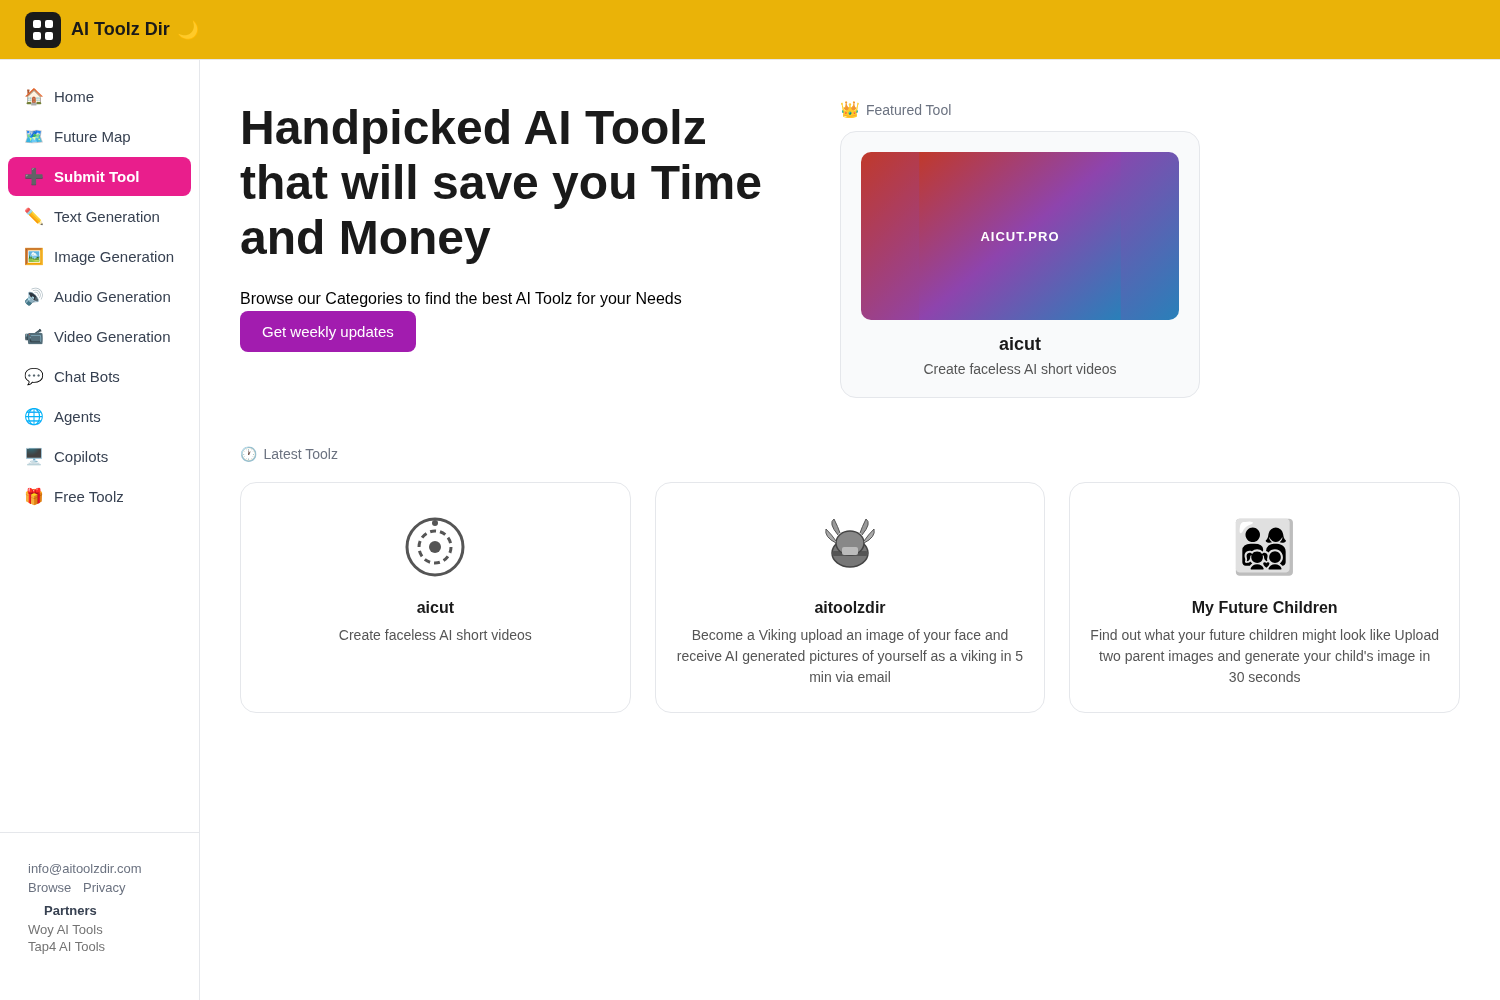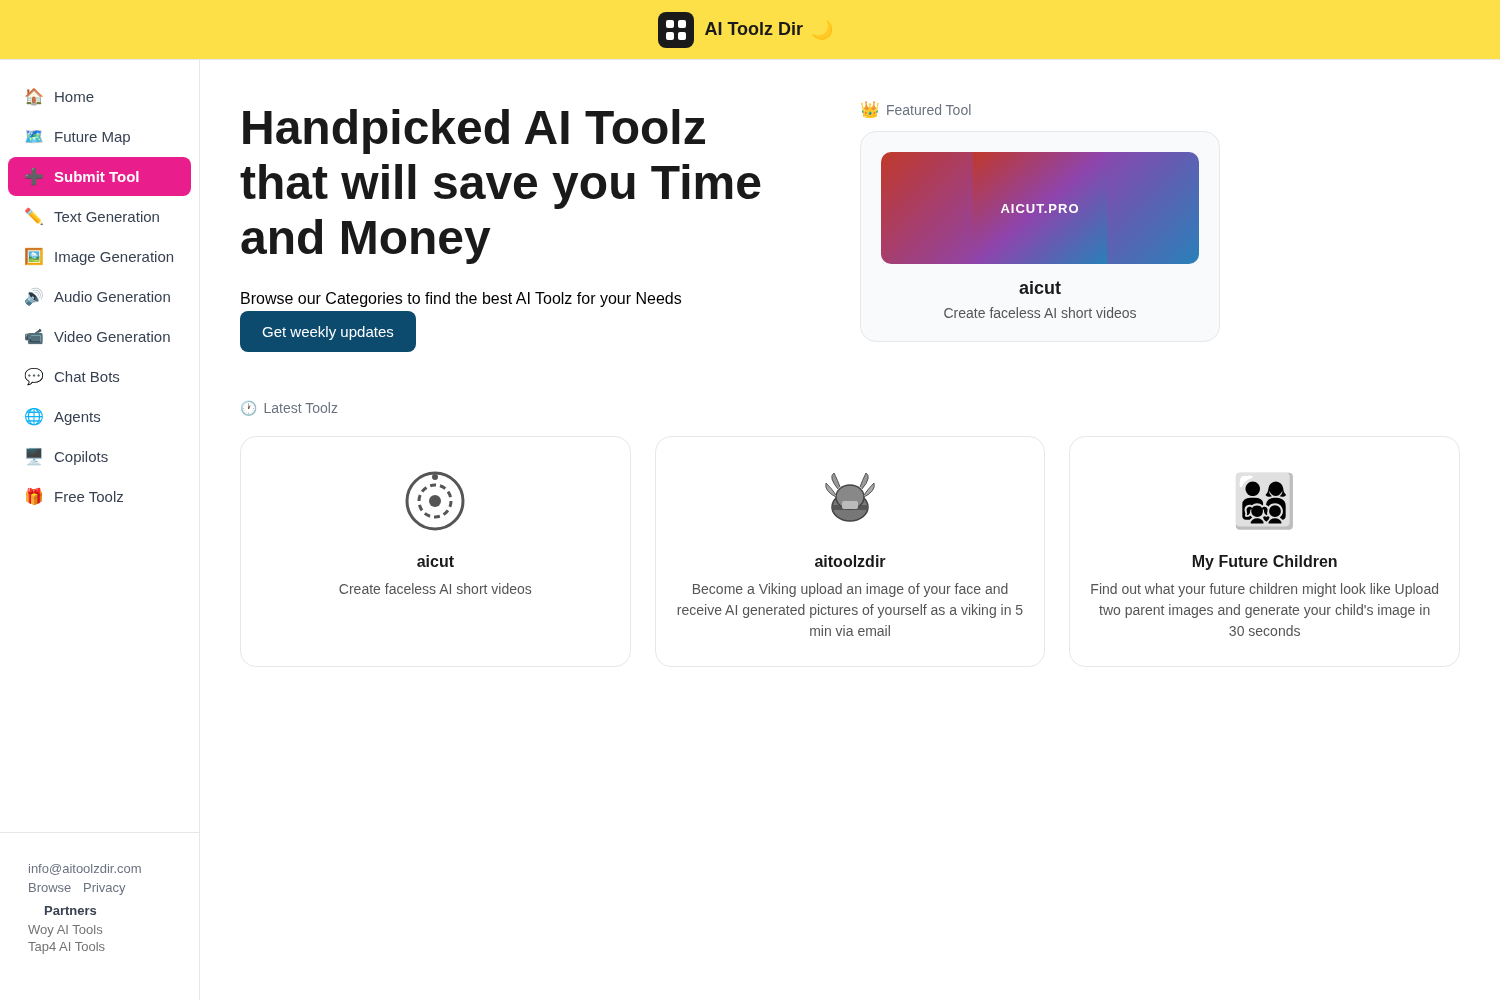--- a/index.html
+++ b/index.html
@@ -1,22 +1,22 @@
 <!DOCTYPE html>
 <html><head>
   <meta charset="utf-8">
   <style>
     * { box-sizing: border-box; margin: 0; padding: 0; }
     body { font-family: -apple-system, BlinkMacSystemFont, 'Segoe UI', sans-serif; background: #fff; color: #1a1a1a; }
 
     
     .header {
-      display: flex; align-items: center; justify-content: center;
-      padding: 0 8px; height: 60px; border-bottom: 1px solid #e5e7eb;
-      position: fixed; top: 0; left: 0; right: 0; background: #fde047; z-index: 100;
+      display: flex; align-items: center; justify-content: flex-start;
+      padding: 0 25px; height: 60px; border-bottom: 1px solid #e5e7eb;
+      position: fixed; top: 0; left: 0; right: 0; background: #eab308; z-index: 100;
     }
     .header-logo { display: flex; align-items: center; gap: 10px; font-weight: 700; font-size: 18px; }
     .logo-icon { width: 36px; height: 36px; }
     .dark-mode-btn {
       background: none; border: none; cursor: pointer; padding: 8px;
       border-radius: 8px; font-size: 18px; color: #555;
     }
 
     
     .layout { display: flex; margin-top: 60px; min-height: calc(100vh - 60px); }
@@ -46,41 +46,41 @@
       border-top: 1px solid #e5e7eb; margin-top: 16px;
     }
     .sidebar-footer a { color: #6b7280; text-decoration: none; }
     .sidebar-footer .partners-title { font-weight: 700; color: #374151; margin: 8px 16px 4px; }
     .sidebar-footer .partner-link { display: block; color: #737373; margin: 2px 0; }
 
     
     .main { margin-left: 200px; flex: 1; padding: 40px 40px 40px 40px; }
 
     
-    .hero { display: flex; gap: 60px; align-items: flex-start; margin-bottom: 48px; }
+    .hero { display: flex; gap: 40px; align-items: flex-start; margin-bottom: 48px; }
     .hero-left { flex: 1; max-width: 560px; }
     .hero-title { font-size: 48px; font-weight: 800; line-height: 1.15; color: #1a1a1a; margin-bottom: 20px; }
     .hero-subtitle { font-size: 16px; color: #000000; line-height: 1.6; }
     .cta-btn {
-      background: #0c4a6e; color: #fff; border: none; border-radius: 8px;
+      background: #a21caf; color: #fff; border: none; border-radius: 8px;
       padding: 12px 22px; font-size: 15px; cursor: pointer; font-weight: 500;
     }
 
     
     .featured-section { width: 360px; flex-shrink: 0; }
     .featured-label {
       display: flex; align-items: center; gap: 6px;
       font-size: 14px; color: #6b7280; margin-bottom: 12px;
     }
     .featured-card {
       border: 1px solid #e5e7eb; border-radius: 16px; padding: 20px;
       background: #f9fafb; text-align: center;
     }
     .featured-img {
-      width: 100%; height: 112px; border-radius: 10px; overflow: hidden;
+      width: 100%; height: 168px; border-radius: 10px; overflow: hidden;
       margin-bottom: 14px; background: linear-gradient(135deg, #c0392b, #8e44ad, #2980b9);
       display: flex; align-items: center; justify-content: center;
       color: #fff; font-size: 13px; font-weight: 700; position: relative;
     }
     .featured-img-inner {
       background: linear-gradient(135deg, #c0392b 0%, #8e44ad 50%, #2980b9 100%);
       width: 100%; height: 100%; display: flex; align-items: center; justify-content: center;
       font-size: 14px; font-weight: 800; color: #fff; letter-spacing: 1px;
     }
     .featured-tool-name { font-weight: 700; font-size: 18px; margin-bottom: 6px; }

